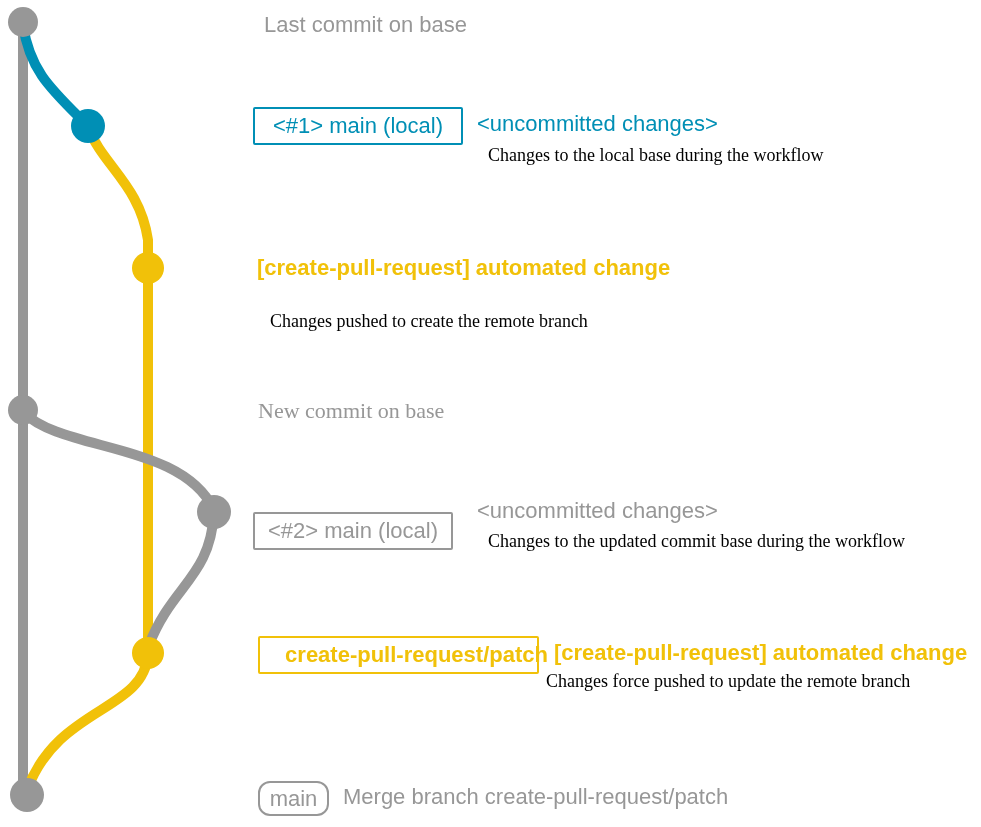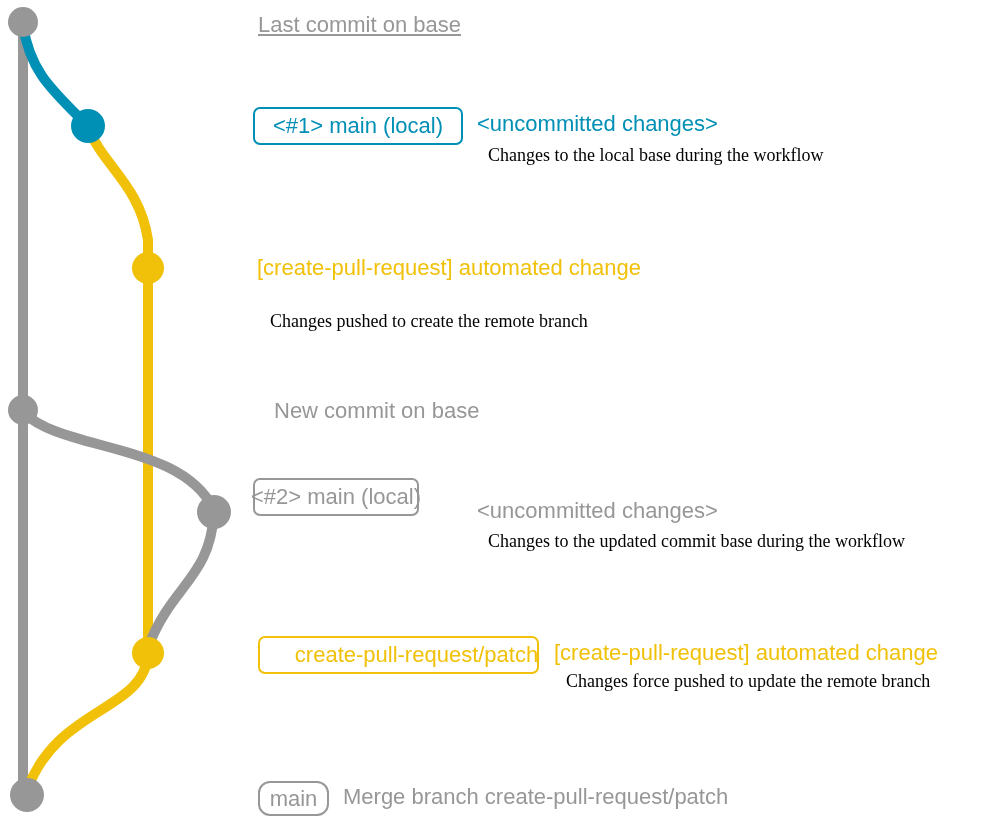--- a/index.html
+++ b/index.html
@@ -14,29 +14,29 @@
   .stroke-yellow{stroke:var(--yellow);}
   .fill-gray{fill:var(--gray);}
   .fill-blue{fill:var(--blue);}
   .fill-yellow{fill:var(--yellow);}
   .label{
     position:absolute;white-space:nowrap;
     font-family:"Liberation Sans",sans-serif;font-size:22px;line-height:1.1;
   }
   .c-gray{color:var(--gray);}
   .c-blue{color:var(--blue);}
-  .c-yellow{color:var(--yellow);}
+  .c-yellow{color:var(--yellow);font-weight:bold;}
   .note{
     position:absolute;white-space:nowrap;
     font-family:"Liberation Serif",serif;font-size:18px;line-height:1.1;
     color:var(--note);
   }
   .tag{
     position:absolute;display:flex;align-items:center;justify-content:center;
-    border:2px solid;border-radius:7px;box-sizing:border-box;
+    border:2px solid;border-radius:2px;box-sizing:border-box;
     font-family:"Liberation Sans",sans-serif;font-size:22px;white-space:nowrap;
   }
   .tag.c-blue{border-color:var(--blue);}
   .tag.c-gray{border-color:var(--gray);}
   .tag.c-yellow{border-color:var(--yellow);padding-left:36px;}
 </style>
 </head>
 <body>
 
 <div>
@@ -52,43 +52,43 @@
 
     <circle class="fill-gray" cx="23" cy="22" r="15"></circle>
     <circle class="fill-blue" cx="88" cy="126" r="17"></circle>
     <circle class="fill-yellow" cx="148" cy="268" r="16"></circle>
     <circle class="fill-gray" cx="23" cy="410" r="15"></circle>
     <circle class="fill-gray" cx="214" cy="512" r="17"></circle>
     <circle class="fill-yellow" cx="148" cy="653" r="16"></circle>
     <circle class="fill-gray" cx="27" cy="795" r="17"></circle>
   </svg>
 
-  <div class="label c-gray" style="left:258px;top:13px;text-decoration:underline;">Last commit on base</div>
+  <div class="label c-gray" style="left:264px;top:13px;">Last commit on base</div>
 
   <div class="tag c-blue" style="left:253px;top:107px;width:210px;height:38px;">
     <span>&lt;#1&gt; main (local)</span>
   </div>
   <div class="label c-blue" style="left:477px;top:112px;">&lt;uncommitted changes&gt;</div>
   <div class="note" style="left:488px;top:146px;">Changes to the local base during the workflow</div>
 
   <div class="label c-yellow" style="left:257px;top:256px;">[create-pull-request] automated change</div>
   <div class="note" style="left:270px;top:288px;margin-top:24px;">Changes pushed to create the remote branch</div>
 
-  <div class="label c-gray" style="left:274px;top:399px;">New commit on base</div>
+  <div class="label c-gray" style="left:258px;top:399px;font-family:Liberation Serif, serif;">New commit on base</div>
 
-  <div class="tag c-gray" style="left:253px;top:478px;width:166px;height:38px;">
+  <div class="tag c-gray" style="left:253px;top:512px;width:200px;height:38px;">
     <span>&lt;#2&gt; main (local)</span>
   </div>
   <div class="label c-gray" style="left:477px;top:499px;">&lt;uncommitted changes&gt;</div>
   <div class="note" style="left:488px;top:532px;">Changes to the updated commit base during the workflow</div>
 
   <div class="tag c-yellow" style="left:258px;top:636px;width:281px;height:38px;">
     <span>create-pull-request/patch</span>
   </div>
   <div class="label c-yellow" style="left:554px;top:641px;">[create-pull-request] automated change</div>
-  <div class="note" style="left:566px;top:672px;">Changes force pushed to update the remote branch</div>
+  <div class="note" style="left:546px;top:672px;">Changes force pushed to update the remote branch</div>
 
   <div class="tag c-gray" style="left:258px;top:781px;width:71px;height:35px;border-radius:12px;">
     <span>main</span>
   </div>
   <div class="label c-gray" style="left:343px;top:785px;text-align:center;">Merge branch create-pull-request/patch</div>
 
 </div>
 
 </body></html>

